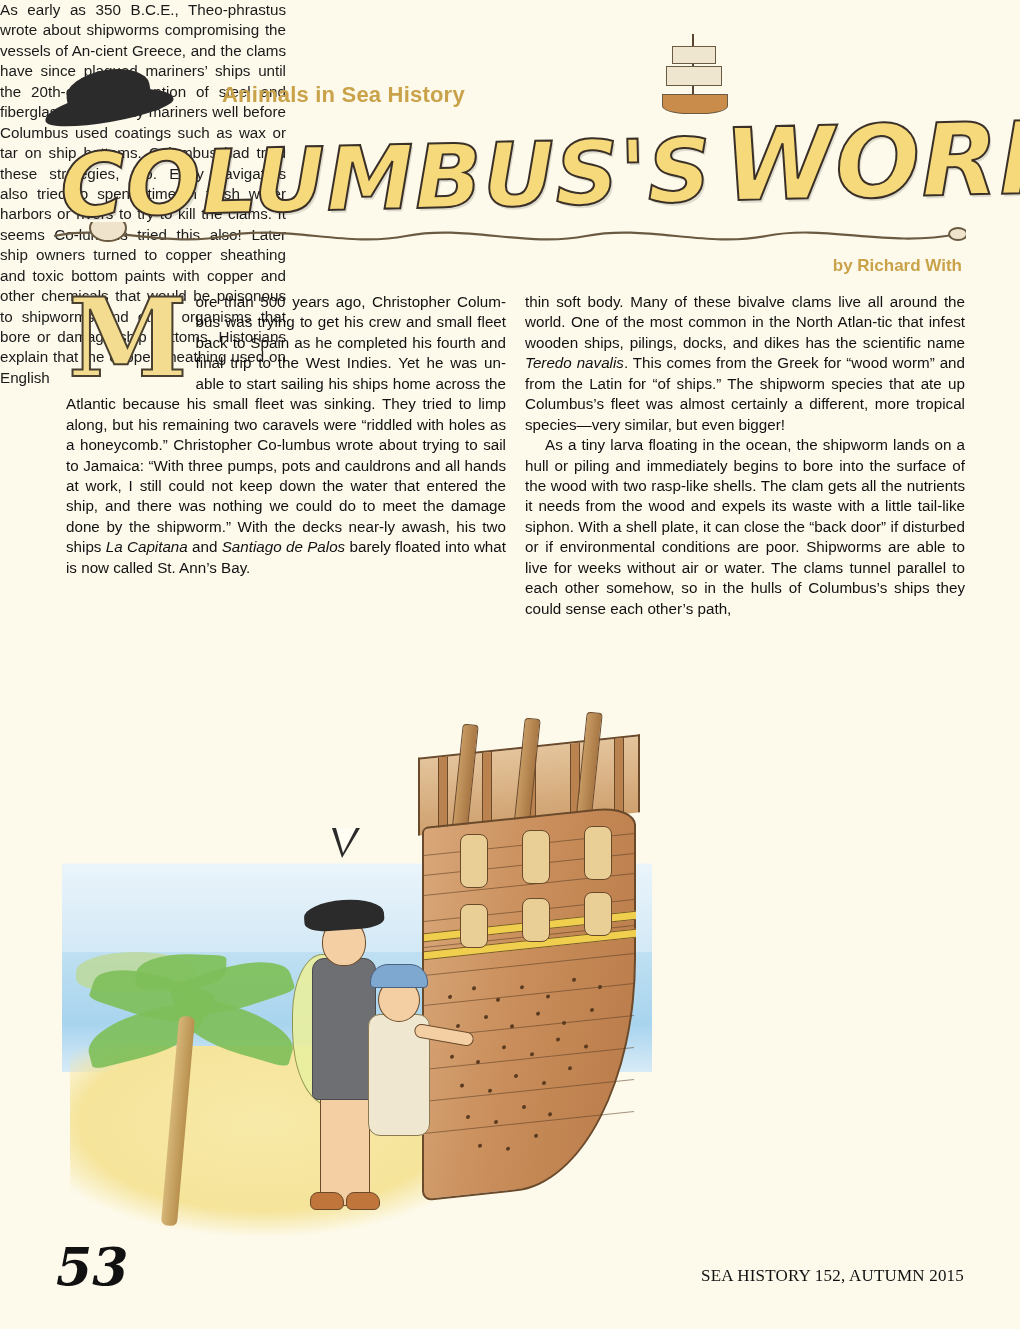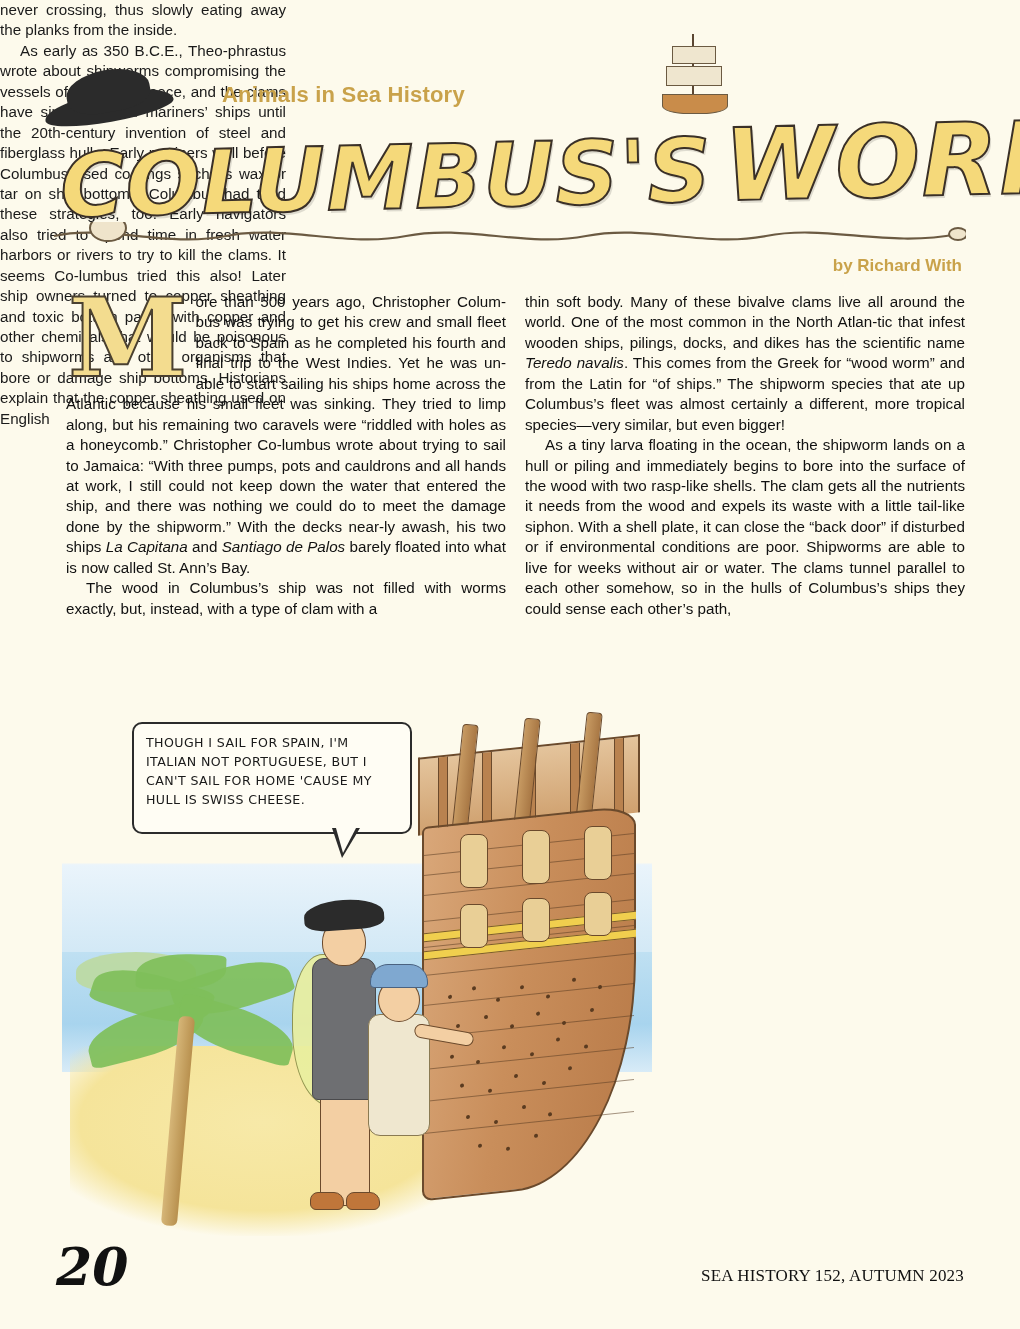--- a/index.html
+++ b/index.html
@@ -358,30 +358,28 @@
     <ellipse cx="912" cy="12" rx="9" ry="6" fill="#efe4cb" stroke="#6b5a42" stroke-width="2"></ellipse>
     <ellipse cx="62" cy="6" rx="18" ry="13" fill="#efe4cb" stroke="#6b5a42" stroke-width="2"></ellipse>
   </svg>
 
   <div class="byline">by Richard With</div>
 </div>
 
 <div class="col col-left">
   <span class="dropcap">M</span>
   <p><span>ore than 500 years ago, Christopher Colum-bus was trying to get his crew and small fleet back to Spain as he completed his fourth and final trip to the West Indies. Yet he was un-able to start sailing his ships home across the Atlantic because his small fleet was sinking. They tried to limp along, but his remaining two caravels were “riddled with holes as a honeycomb.” Christopher Co-lumbus wrote about trying to sail to Jamaica: “With three pumps, pots and cauldrons and all hands at work, I still could not keep down the water that entered the ship, and there was nothing we could do to meet the damage done by the shipworm.” With the decks near-ly awash, his two ships <em>La Capitana</em> and <em>Santiago de Palos</em> barely floated into what is now called St. Ann’s Bay.</span></p>
-  <p><span>The wood in Columbus’s ship was not filled with worms exactly, but, instead, with a type of clam with a</span></p>
 </div>
 
 <div class="col col-right">
   <p><span>thin soft body. Many of these bivalve clams live all around the world. One of the most common in the North Atlan-tic that infest wooden ships, pilings, docks, and dikes has the scientific name <em>Teredo navalis</em>. This comes from the Greek for “wood worm” and from the Latin for “of ships.” The shipworm species that ate up Columbus’s fleet was almost certainly a different, more tropical species—very similar, but even bigger!</span></p>
   <p><span>As a tiny larva floating in the ocean, the shipworm lands on a hull or piling and immediately begins to bore into the surface of the wood with two rasp-like shells. The clam gets all the nutrients it needs from the wood and expels its waste with a little tail-like siphon. With a shell plate, it can close the “back door” if disturbed or if environmental conditions are poor. Shipworms are able to live for weeks without air or water. The clams tunnel parallel to each other somehow, so in the hulls of Columbus’s ships they could sense each other’s path,</span></p>
 </div>
 
 <div class="col-right-lower">
-  <p><span>never crossing, thus slowly eating away the planks from the inside.</span></p>
   <p><span>As early as 350 B.C.E., Theo-phrastus wrote about shipworms compromising the vessels of An-cient Greece, and the clams have since plagued mariners’ ships until the 20th-century invention of steel and fiberglass hulls. Early mariners well before Columbus used coatings such as wax or tar on ship bottoms. Columbus had tried these strategies, too. Early navigators also tried to spend time in fresh water harbors or rivers to try to kill the clams. It seems Co-lumbus tried this also! Later ship owners turned to copper sheathing and toxic bottom paints with copper and other chemicals that would be poisonous to shipworms and other organisms that bore or damage ship bottoms. Historians explain that the copper sheathing used on English</span></p>
 </div>
 
 <div class="illus">
   <div class="sky"></div>
   <div class="sea"></div>
   <div class="island"></div>
   <div class="sand"></div>
 
   <div class="frond f1"></div>
@@ -456,35 +454,34 @@
       <div class="hole" style="left:24px; top:132px"></div>
         <div class="hole" style="left:52px; top:140px"></div>
       <div class="hole" style="left:80px; top:128px"></div>
         <div class="hole" style="left:106px;top:138px"></div>
       <div class="hole" style="left:36px; top:162px"></div>
         <div class="hole" style="left:64px; top:168px"></div>
       <div class="hole" style="left:92px; top:158px"></div>
     </div>
   </div>
 
-  <div class="bubble">THOUGH I SAIL FOR SPAIN, I'M ITALIAN NOT PORTUGUESE, BUT I CAN'T SAIL FOR HOME 'CAUSE MY HULL IS SWISS CHEESE.</div>
   <div class="bubble-tail"></div>
 
   <div class="figure-a">
     <div class="fa-cape"></div>
     <div class="fa-legs"></div>
     <div class="fa-shoe" style="left:22px;"></div>
     <div class="fa-shoe" style="left:58px;"></div>
     <div class="fa-body"></div>
     <div class="fa-head"></div>
     <div class="fa-hat"></div>
   </div>
 
   <div class="figure-b">
     <div class="fb-body"></div>
     <div class="fb-arm"></div>
     <div class="fb-head"></div>
     <div class="fb-cap"></div>
   </div>
 </div>
 
-<div class="page-number">20</div>
-<div class="footer-line">SEA HISTORY 152, AUTUMN 2023</div>
+<div class="page-number">53</div>
+<div class="footer-line">SEA HISTORY 152, AUTUMN 2015</div>
 
 </body></html>

